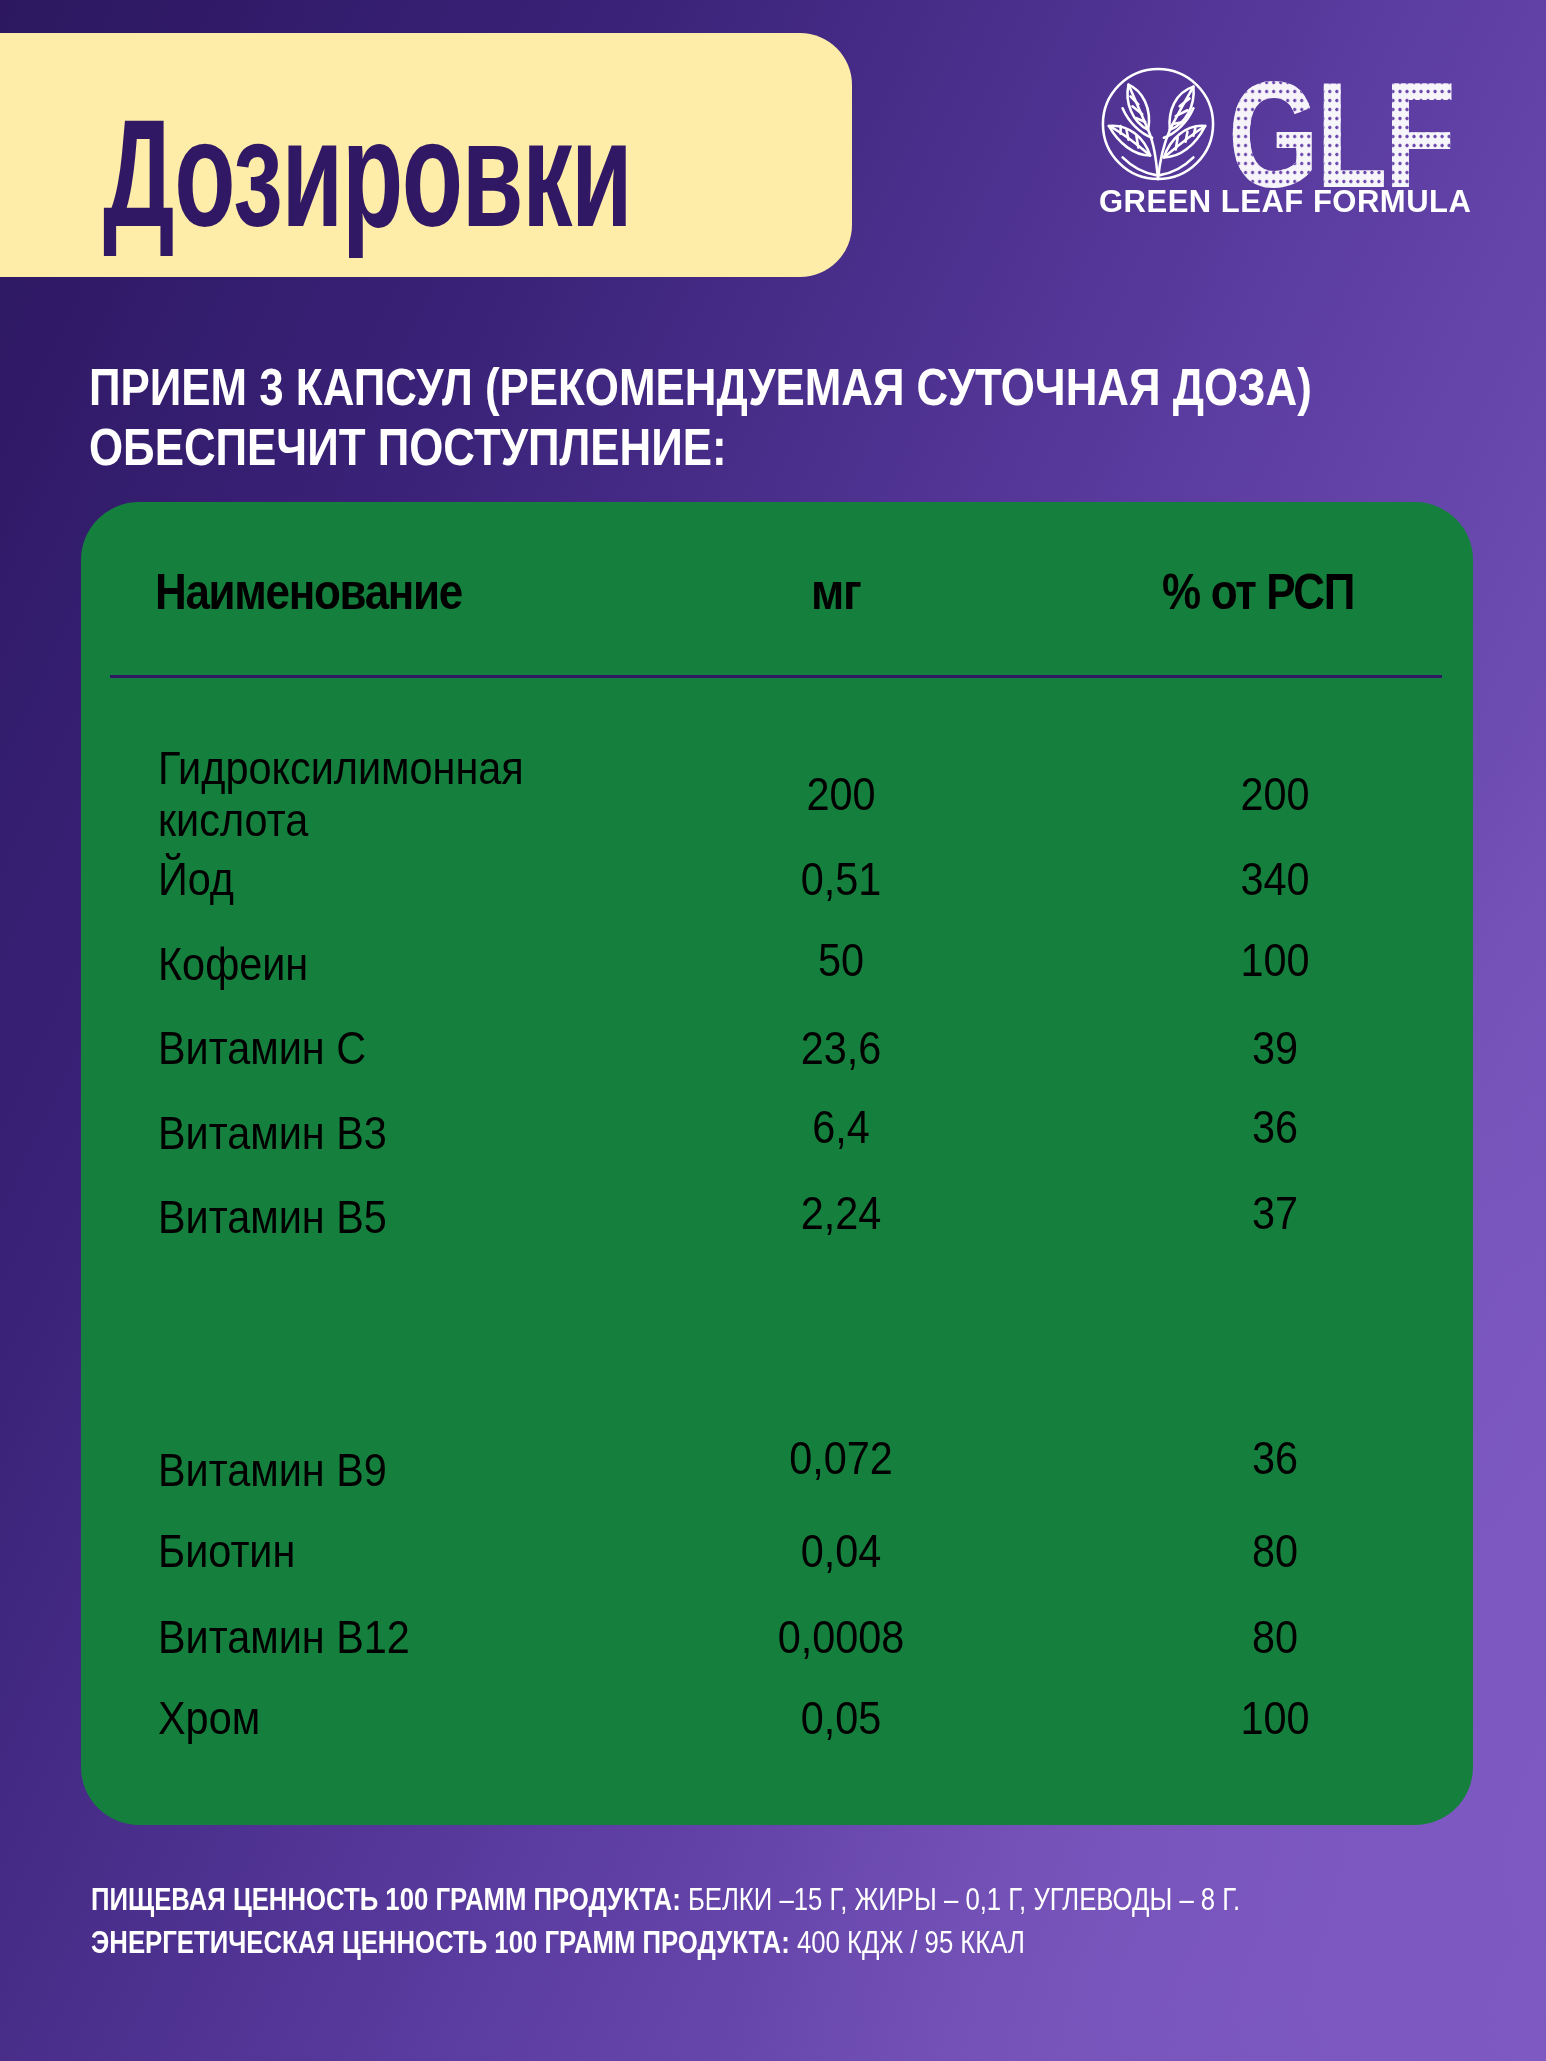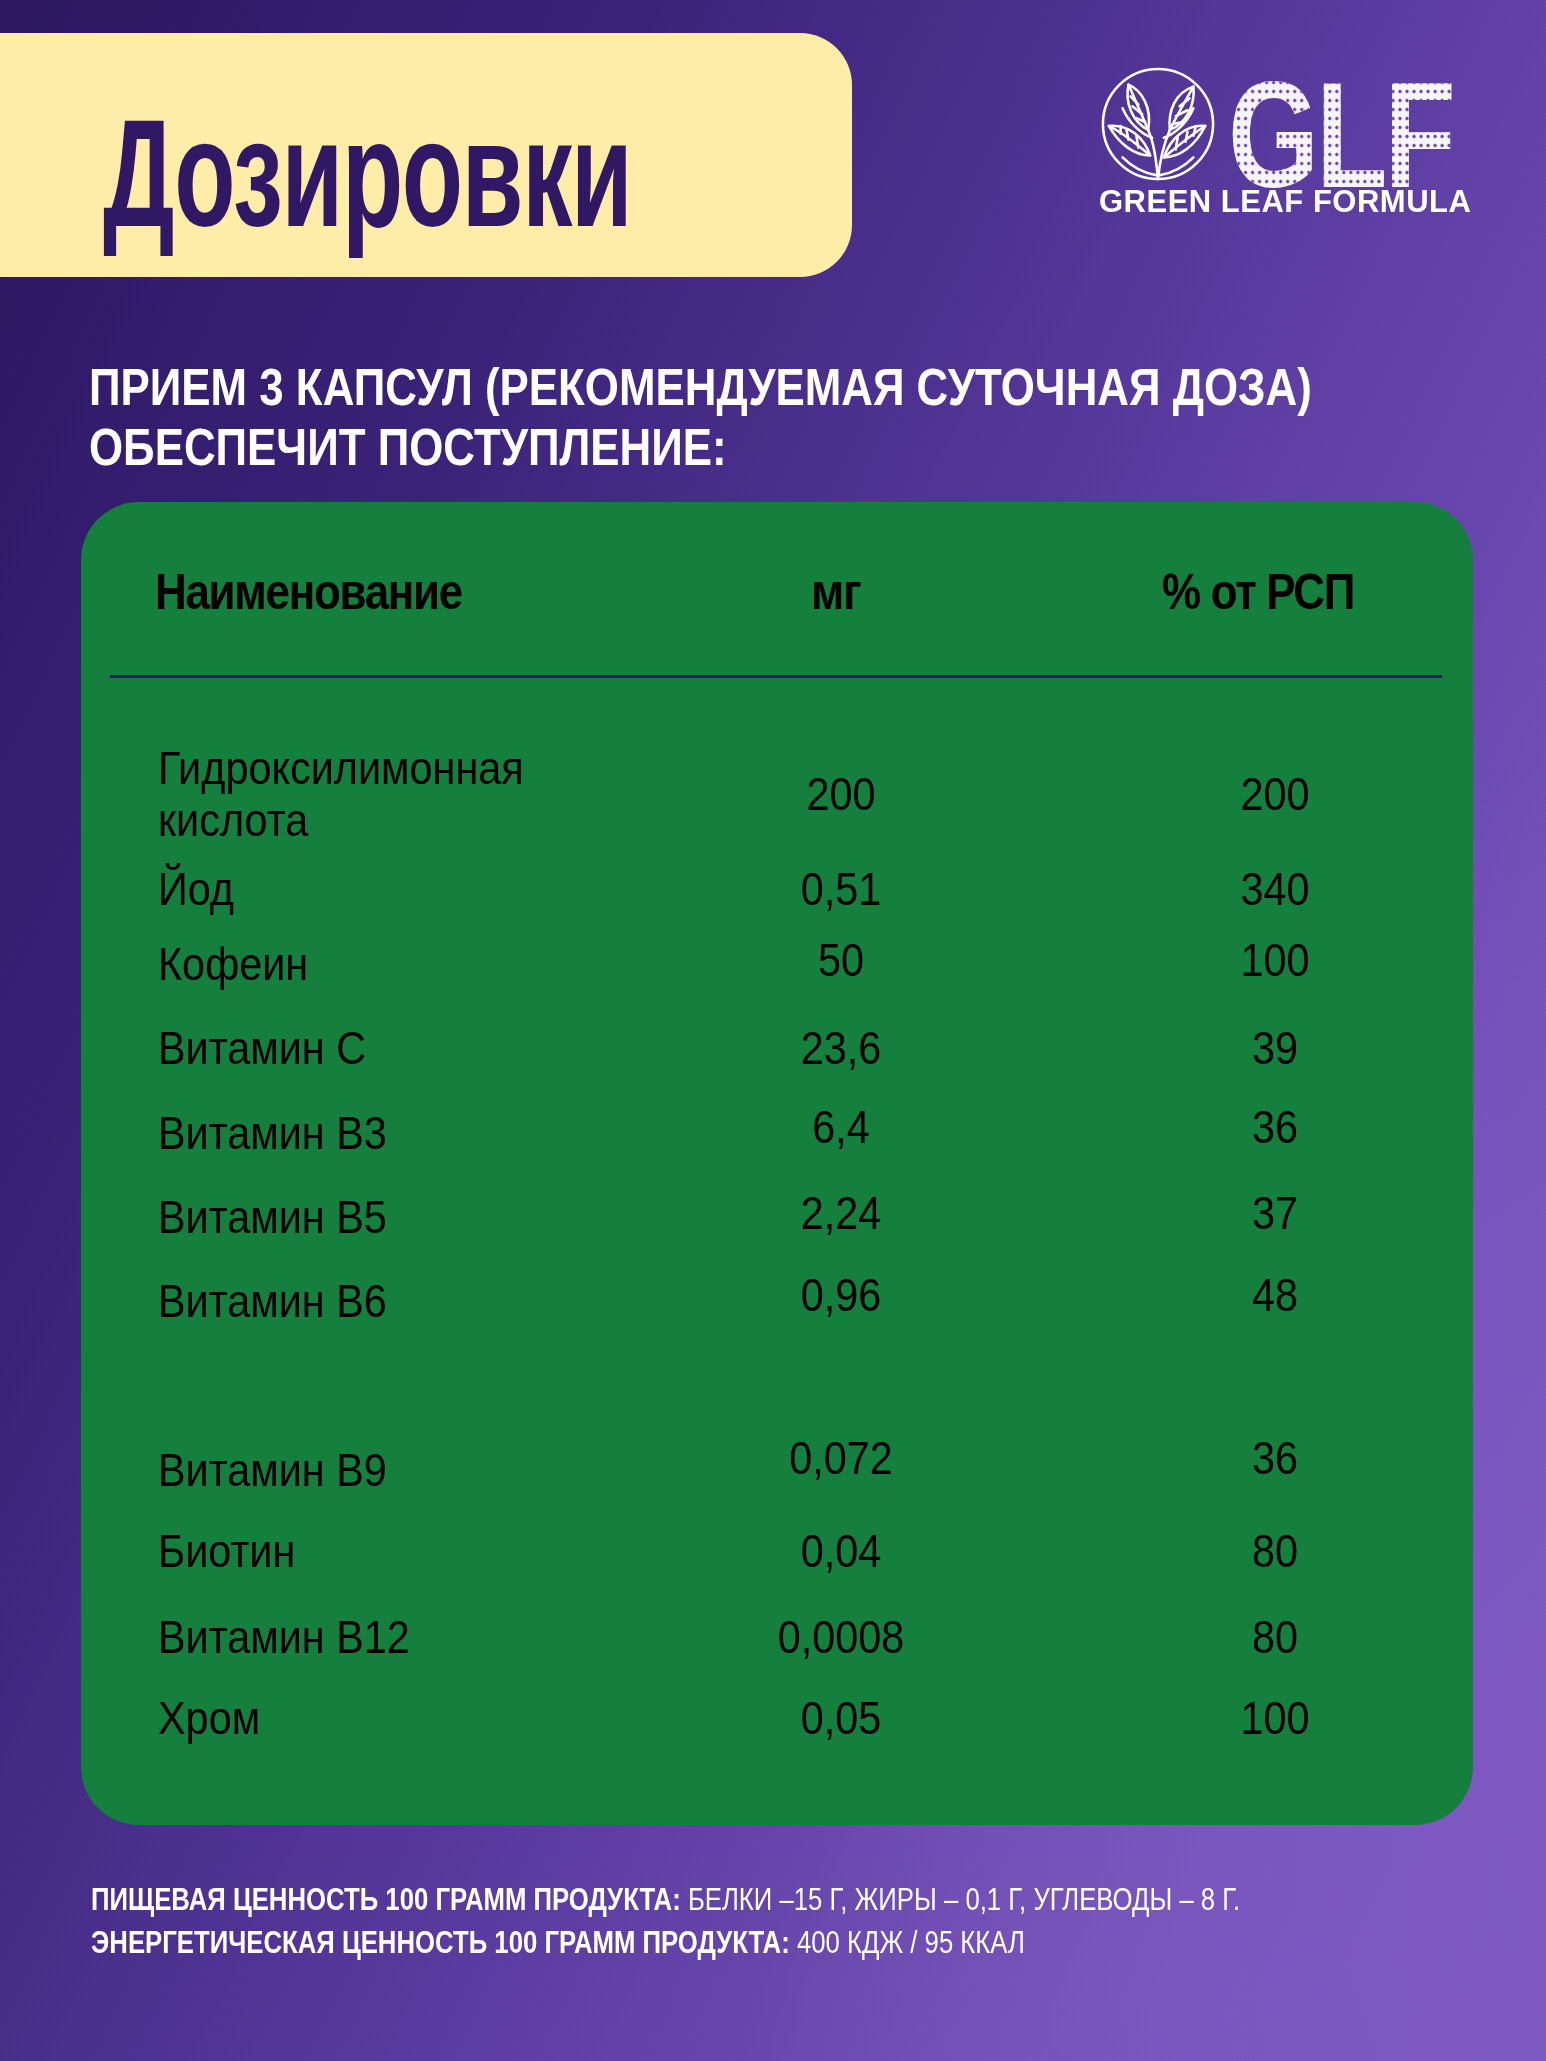--- a/index.html
+++ b/index.html
@@ -264,21 +264,21 @@
 
   <div class="row" style="top:240px; height:112px;">
     <div class="cell cell-name" style="top:0;">
       <div>Гидроксилимонная</div>
       <div>кислота</div>
     </div>
     <div class="cell cell-mg" style="top:26px;">200</div>
     <div class="cell cell-pct" style="top:26px;">200</div>
   </div>
 
-  <div class="row" style="top:361px;">
+  <div class="row" style="top:351px;">
     <div class="cell cell-name">Йод</div>
     <div class="cell cell-mg">0,51</div>
     <div class="cell cell-pct">340</div>
   </div>
 
   <div class="row" style="top:436px;">
     <div class="cell cell-name" style="top:0;">Кофеин</div>
     <div class="cell cell-mg" style="top:-4px;">50</div>
     <div class="cell cell-pct" style="top:-4px;">100</div>
   </div>
@@ -294,25 +294,20 @@
     <div class="cell cell-mg" style="top:-2px;">6,4</div>
     <div class="cell cell-pct" style="top:-2px;">36</div>
   </div>
 
   <div class="row" style="top:687px;">
     <div class="cell cell-name" style="top:2px;">Витамин В5</div>
     <div class="cell cell-mg" style="top:-2px;">2,24</div>
     <div class="cell cell-pct" style="top:-2px;">37</div>
   </div>
 
-  <div class="row" style="top:771px;">
-    <div class="cell cell-name" style="top:2px;">Витамин В6</div>
-    <div class="cell cell-mg" style="top:-4px;">0,96</div>
-    <div class="cell cell-pct" style="top:-4px;">48</div>
-  </div>
 
 
   <div class="row" style="top:936px;padding-left:32px;">
     <div class="cell cell-name" style="top:6px;">Витамин В9</div>
     <div class="cell cell-mg" style="top:-6px;">0,072</div>
     <div class="cell cell-pct" style="top:-6px;">36</div>
   </div>
 
   <div class="row" style="top:1023px;">
     <div class="cell cell-name">Биотин</div>

